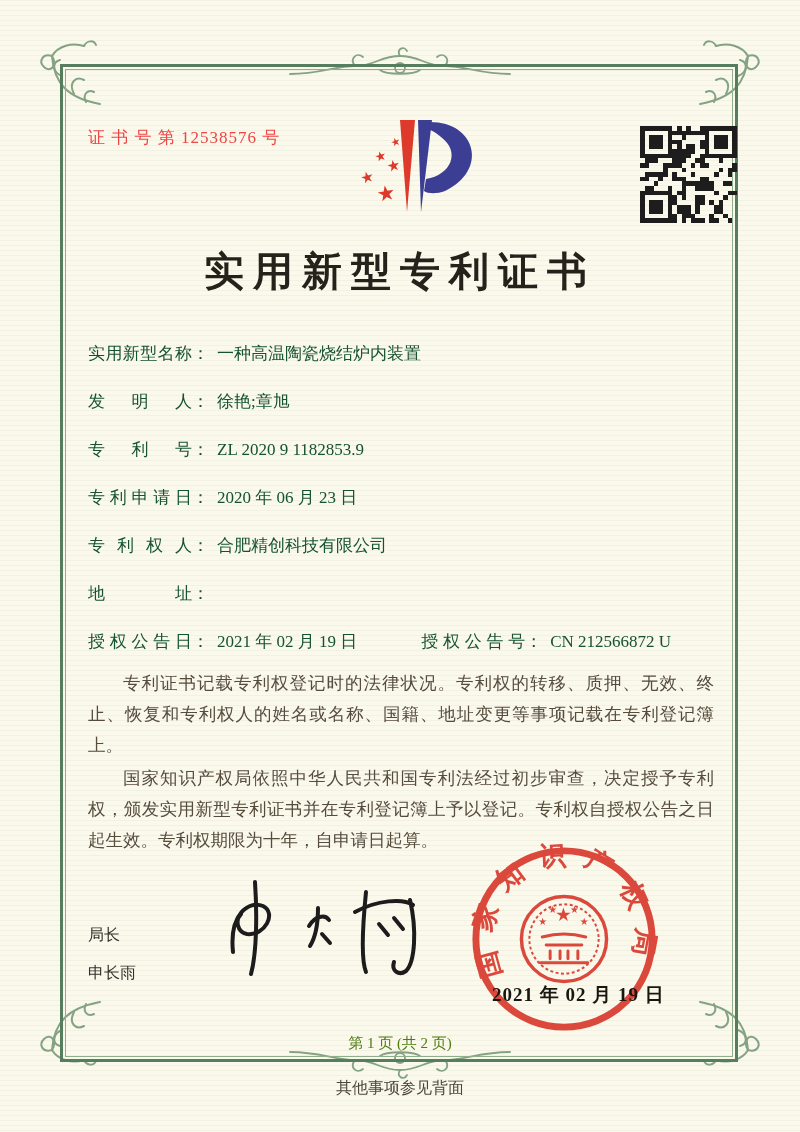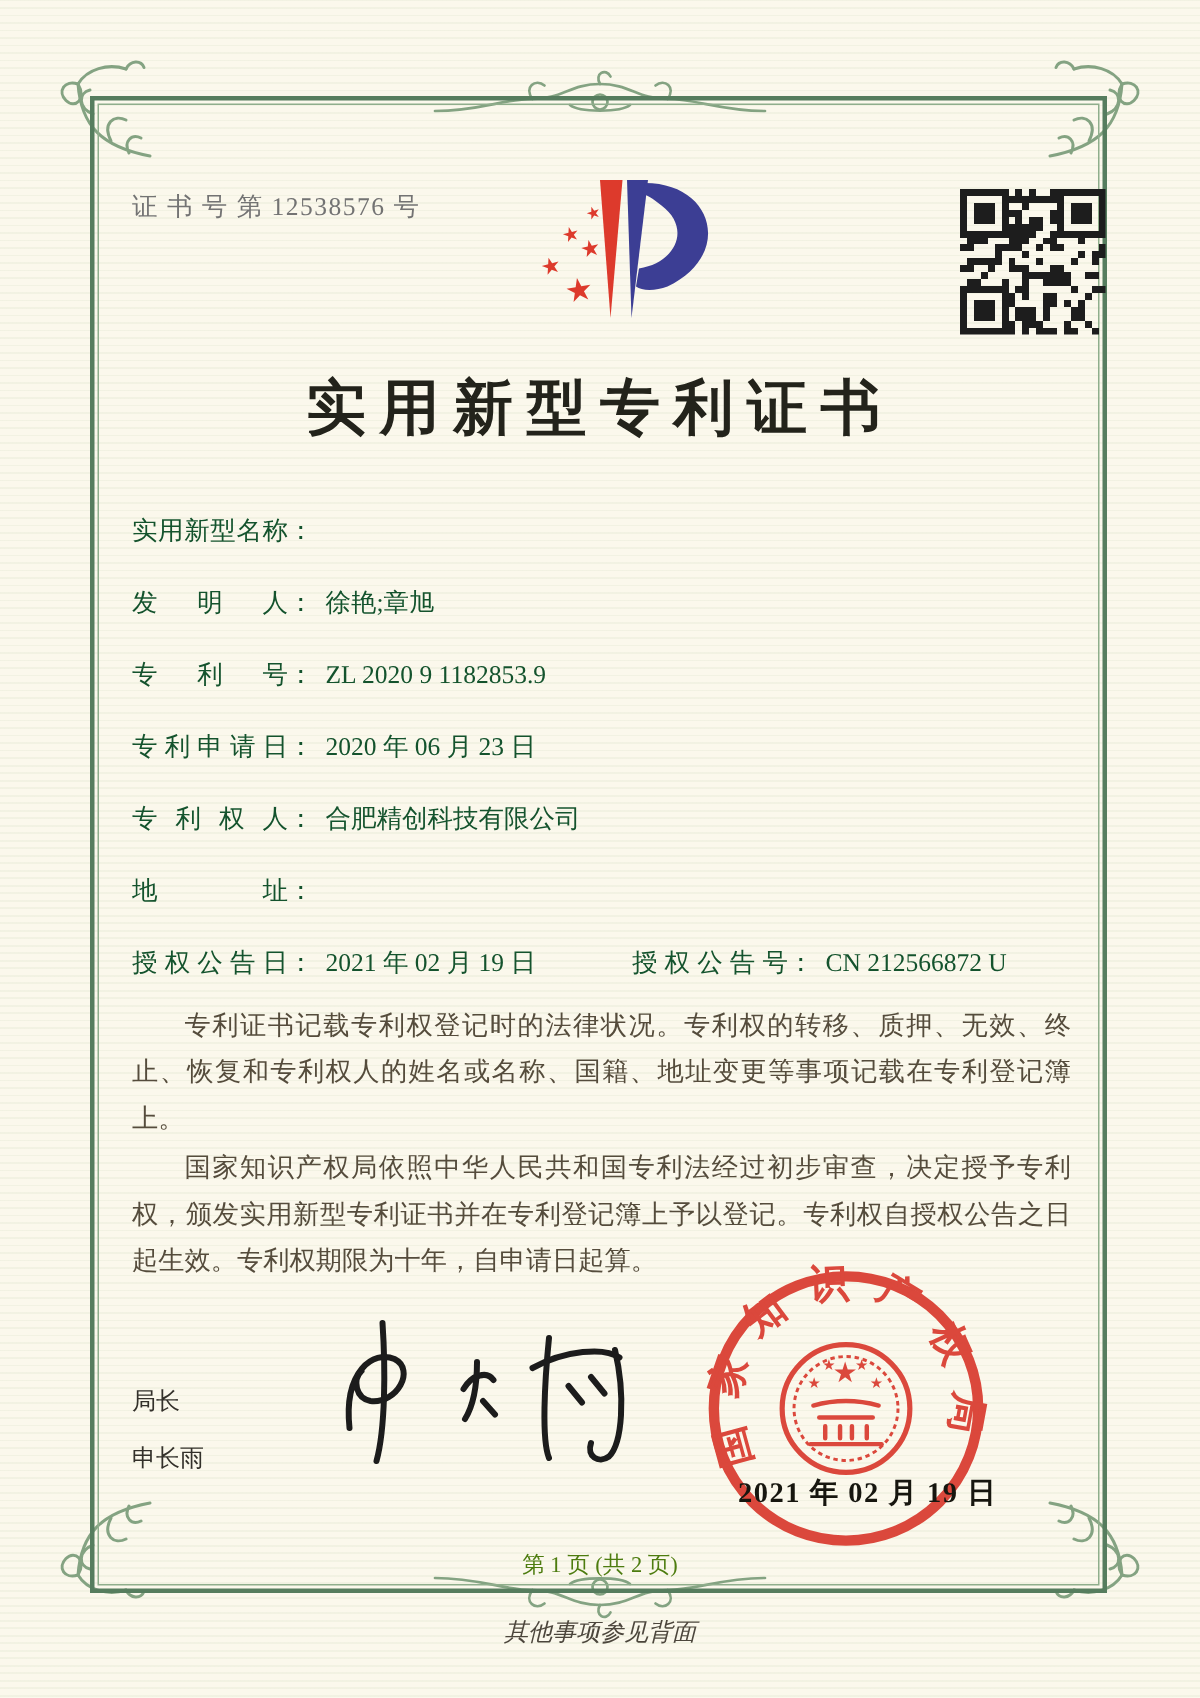--- a/index.html
+++ b/index.html
@@ -24,21 +24,21 @@
   .flourish{position:absolute;width:78px;height:78px;color:#84a382;}
   .flourish.tl{left:28px;top:32px;}
   .flourish.tr{right:28px;top:32px;transform:scaleX(-1);}
   .flourish.bl{left:28px;bottom:58px;transform:scaleY(-1);}
   .flourish.br{right:28px;bottom:58px;transform:scale(-1,-1);}
   .edge-ornament{position:absolute;left:50%;transform:translateX(-50%);width:230px;height:40px;color:#84a382;}
   .edge-ornament.top{top:44px;}
   .edge-ornament.bottom{top:1042px;transform:translateX(-50%) scaleY(-1);}
 
   
-  .cert-no{position:absolute;left:88px;top:126px;font-size:17px;letter-spacing:1px;color:#737373;text-align:right;}
+  .cert-no{position:absolute;left:88px;top:126px;font-size:17px;letter-spacing:1px;color:#ef4444;text-align:right;}
   .logo{position:absolute;left:340px;top:110px;width:150px;height:128px;}
   .qr{position:absolute;left:640px;top:126px;width:97px;height:97px;}
   .title{
     position:absolute;left:0;right:0;top:244px;text-align:center;
     font-size:40px;font-weight:600;letter-spacing:9px;color:#23231b;
   }
 
   
   .fields{position:absolute;left:88px;top:340px;width:640px;font-size:17px;color:#14532d;}
   .frow{display:flex;margin-bottom:21px;line-height:27px;}
@@ -58,21 +58,21 @@
     font-size:17.5px;line-height:31px;color:#554c3c;text-align:justify;
   }
   .body-text p{margin:0 0 2px 0;text-indent:2em;}
 
   
   .signer{position:absolute;left:88px;top:916px;font-size:16px;color:#33302a;line-height:38px;}
   .signature{position:absolute;left:205px;top:872px;width:245px;height:120px;}
   .seal{position:absolute;left:465px;top:840px;width:198px;height:198px;opacity:.92;}
   .seal-date{position:absolute;left:492px;top:982px;font-size:19px;letter-spacing:1px;color:#17160f;font-weight:600;}
   .page-footer{position:absolute;left:0;right:0;top:1034px;text-align:center;font-size:15px;color:#4d7c0f;}
-  .back-note{position:absolute;left:0;right:0;top:1078px;text-align:center;font-size:16px;color:#4c463c;font-style:italic;}
+  .back-note{position:absolute;left:0;right:0;top:1078px;text-align:center;font-size:16px;color:#4c463c;}
 </style>
 </head>
 <body>
 
 <div class="page">
 
   <svg class="flourish tl" viewBox="0 0 78 78">
     <g fill="none" stroke="currentColor" stroke-width="2" stroke-linecap="round">
       <path d="M72,72 C40,66 26,52 24,24"></path>
       <path d="M24,24 c-9,-3 -14,5 -8,11 c6,6 14,-1 8,-11"></path>
@@ -384,20 +384,21 @@
       <rect x="16" y="20" width="1" height="1" fill="#1d1d1d"></rect>
       <rect x="19" y="20" width="1" height="1" fill="#1d1d1d"></rect>
     </svg>
 
   <div class="title">实用新型专利证书</div>
 
   <div class="fields">
     <div class="frow">
       <span class="flabel">实用新型名称</span>
         <span class="fcolon">：</span>
+        <span class="fvalue">一种高温陶瓷烧结炉内装置</span>
     </div>
     <div class="frow">
       <span class="flabel">发明人</span>
         <span class="fcolon">：</span>
         <span class="fvalue">徐艳;章旭</span>
     </div>
     <div class="frow">
       <span class="flabel">专利号</span>
         <span class="fcolon">：</span>
         <span class="fvalue">ZL 2020 9 1182853.9</span>

